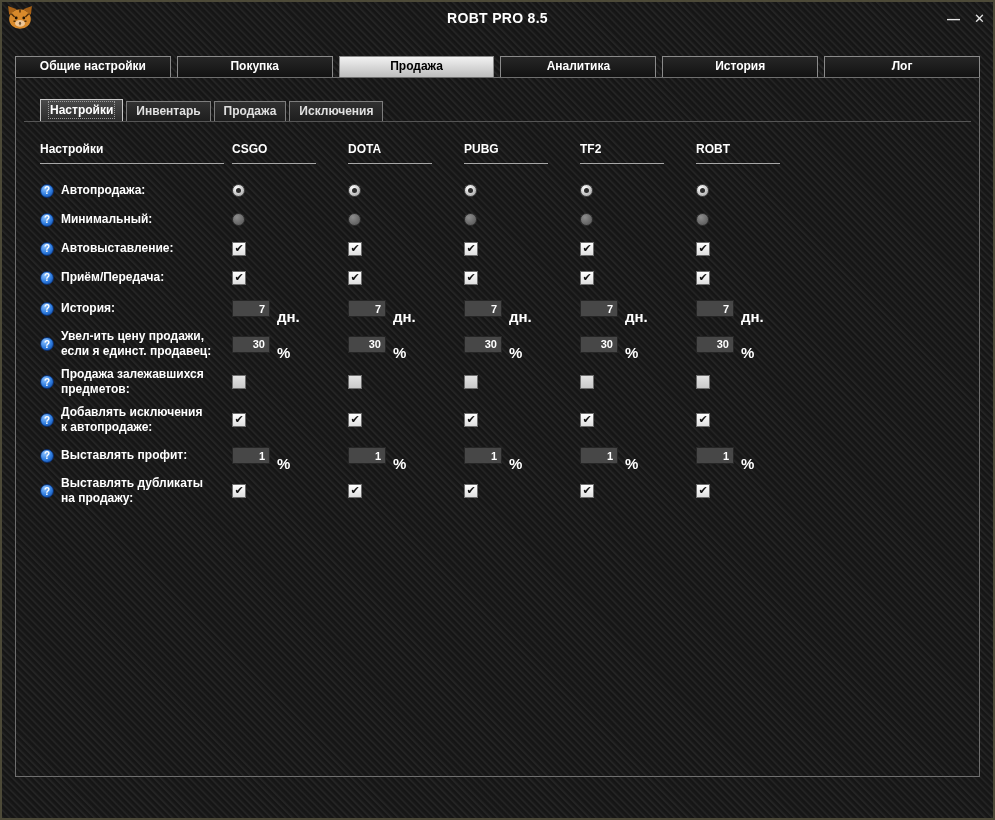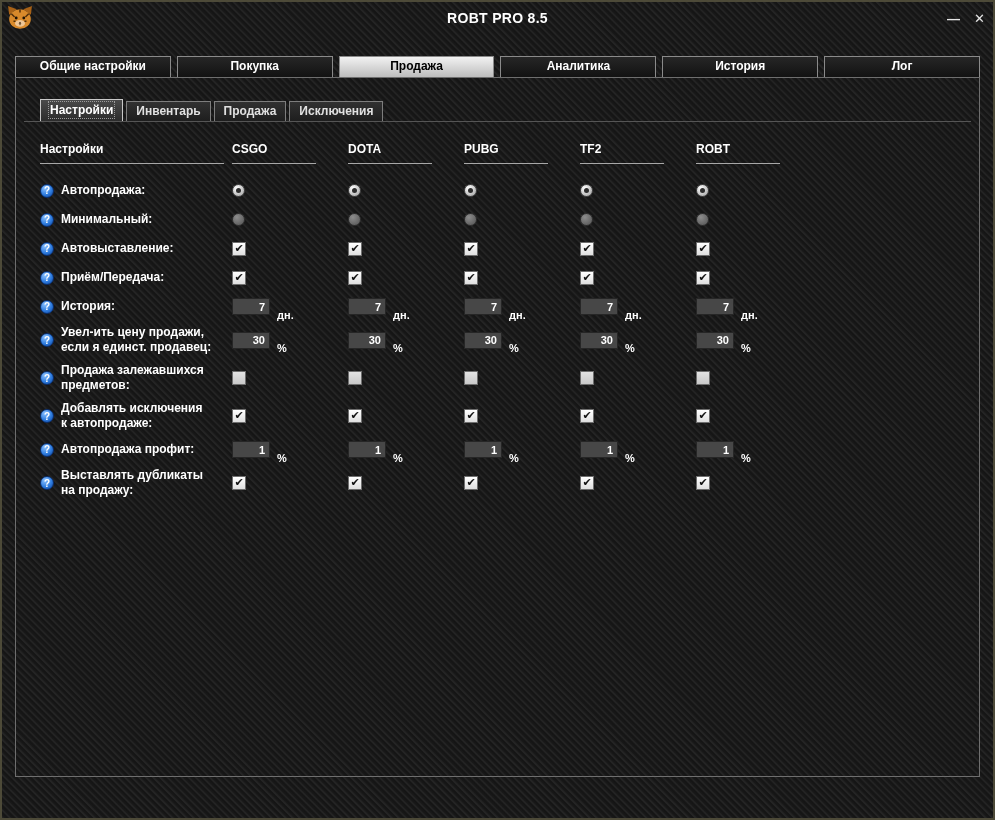--- a/index.html
+++ b/index.html
@@ -95,21 +95,21 @@
   }
   .cb.empty { background:linear-gradient(#e3e3e3,#c9c9c9); }
   .check { color:#141414; font-size:11px; font-weight:bold; line-height:1; margin-top:-1px; }
   
   .inp-group { display:flex; align-items:center; gap:7px; }
   .inp {
     width:38px; height:17px; background:#474747; border:1px solid #262626;
     color:#fff; font-size:11px; font-weight:bold; text-align:right; padding:0 4px 0 0;
     font-family:"Liberation Sans","DejaVu Sans",sans-serif; outline:none;
   }
-  .unit { color:#fff; font-size:11px; font-weight:bold;margin-top:16px; }
+  .unit { color:#fff; font-size:15px; font-weight:bold;margin-top:16px; }
 </style>
 </head>
 <body>
 
 <div class="window">
   <div class="titlebar">
     <span class="app-icon">
       <svg width="26" height="26" viewBox="0 0 24 24">
         <polygon points="2,9 1,1 9,4" fill="#a86217"></polygon>
         <polygon points="22,9 23,1 15,4" fill="#a86217"></polygon>
@@ -383,21 +383,21 @@
               </div>
               <div class="t-cell">
                 <span class="cb">
                   <span class="check">✔</span>
                 </span>
               </div>
             </div>
             <div class="t-row">
               <div class="t-label">
                 <span class="help-icon">?</span>
-                <span class="lbl">Автопродажа профит:</span>
+                <span class="lbl">Выставлять профит:</span>
               </div>
               <div class="t-cell">
                 <span class="inp-group">
                   <input class="inp" type="text" value="1" style="">
                   <span class="unit">%</span>
                 </span>
               </div>
               <div class="t-cell">
                 <span class="inp-group">
                   <input class="inp" type="text" value="1" style="">

